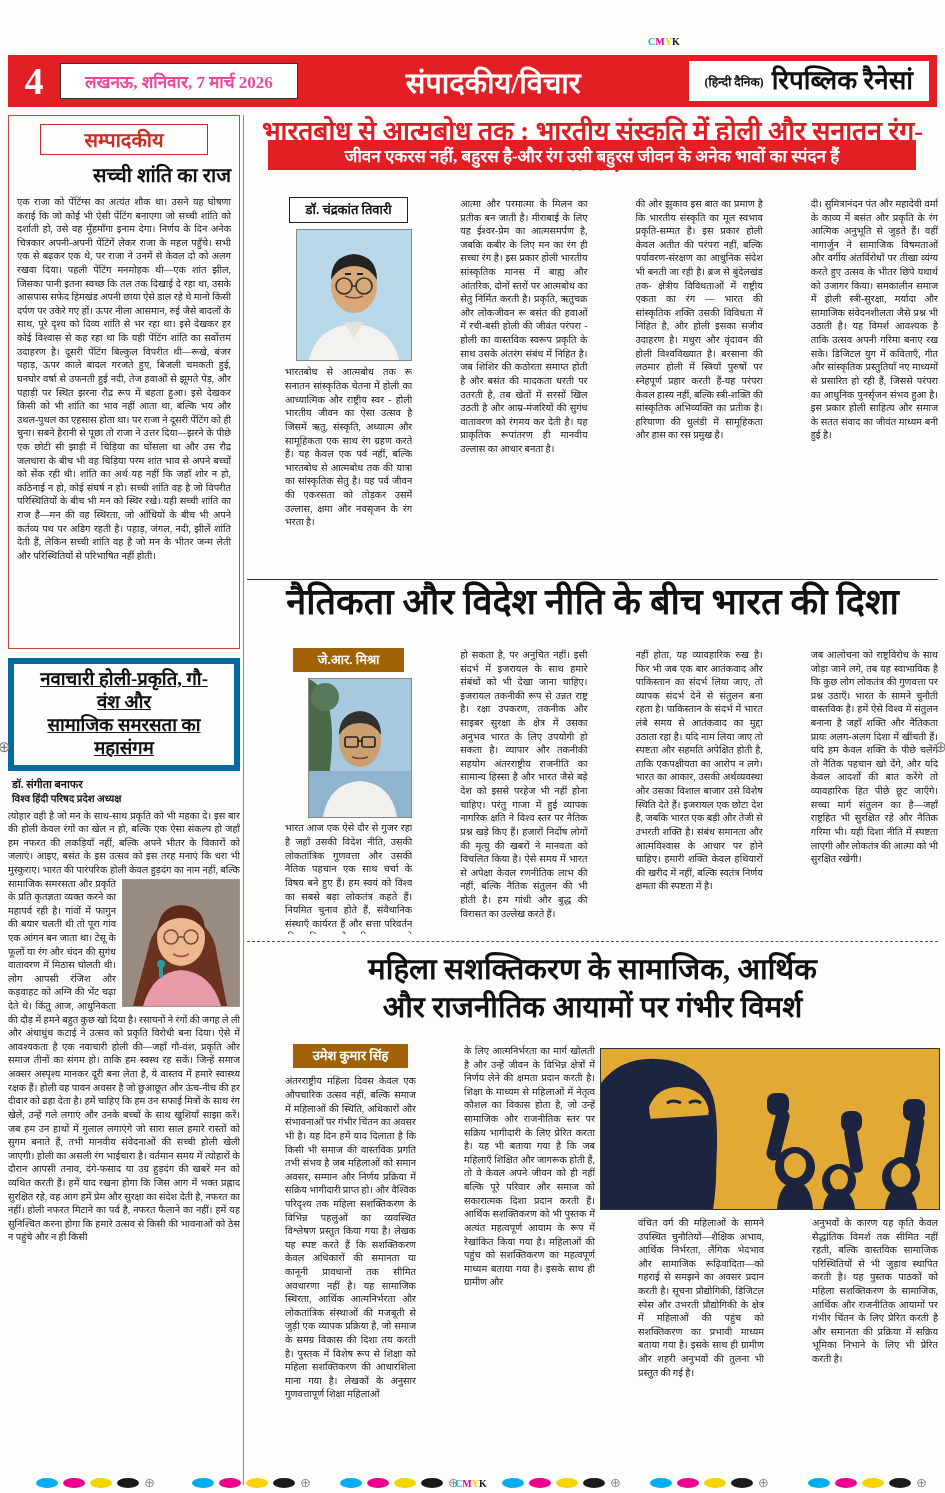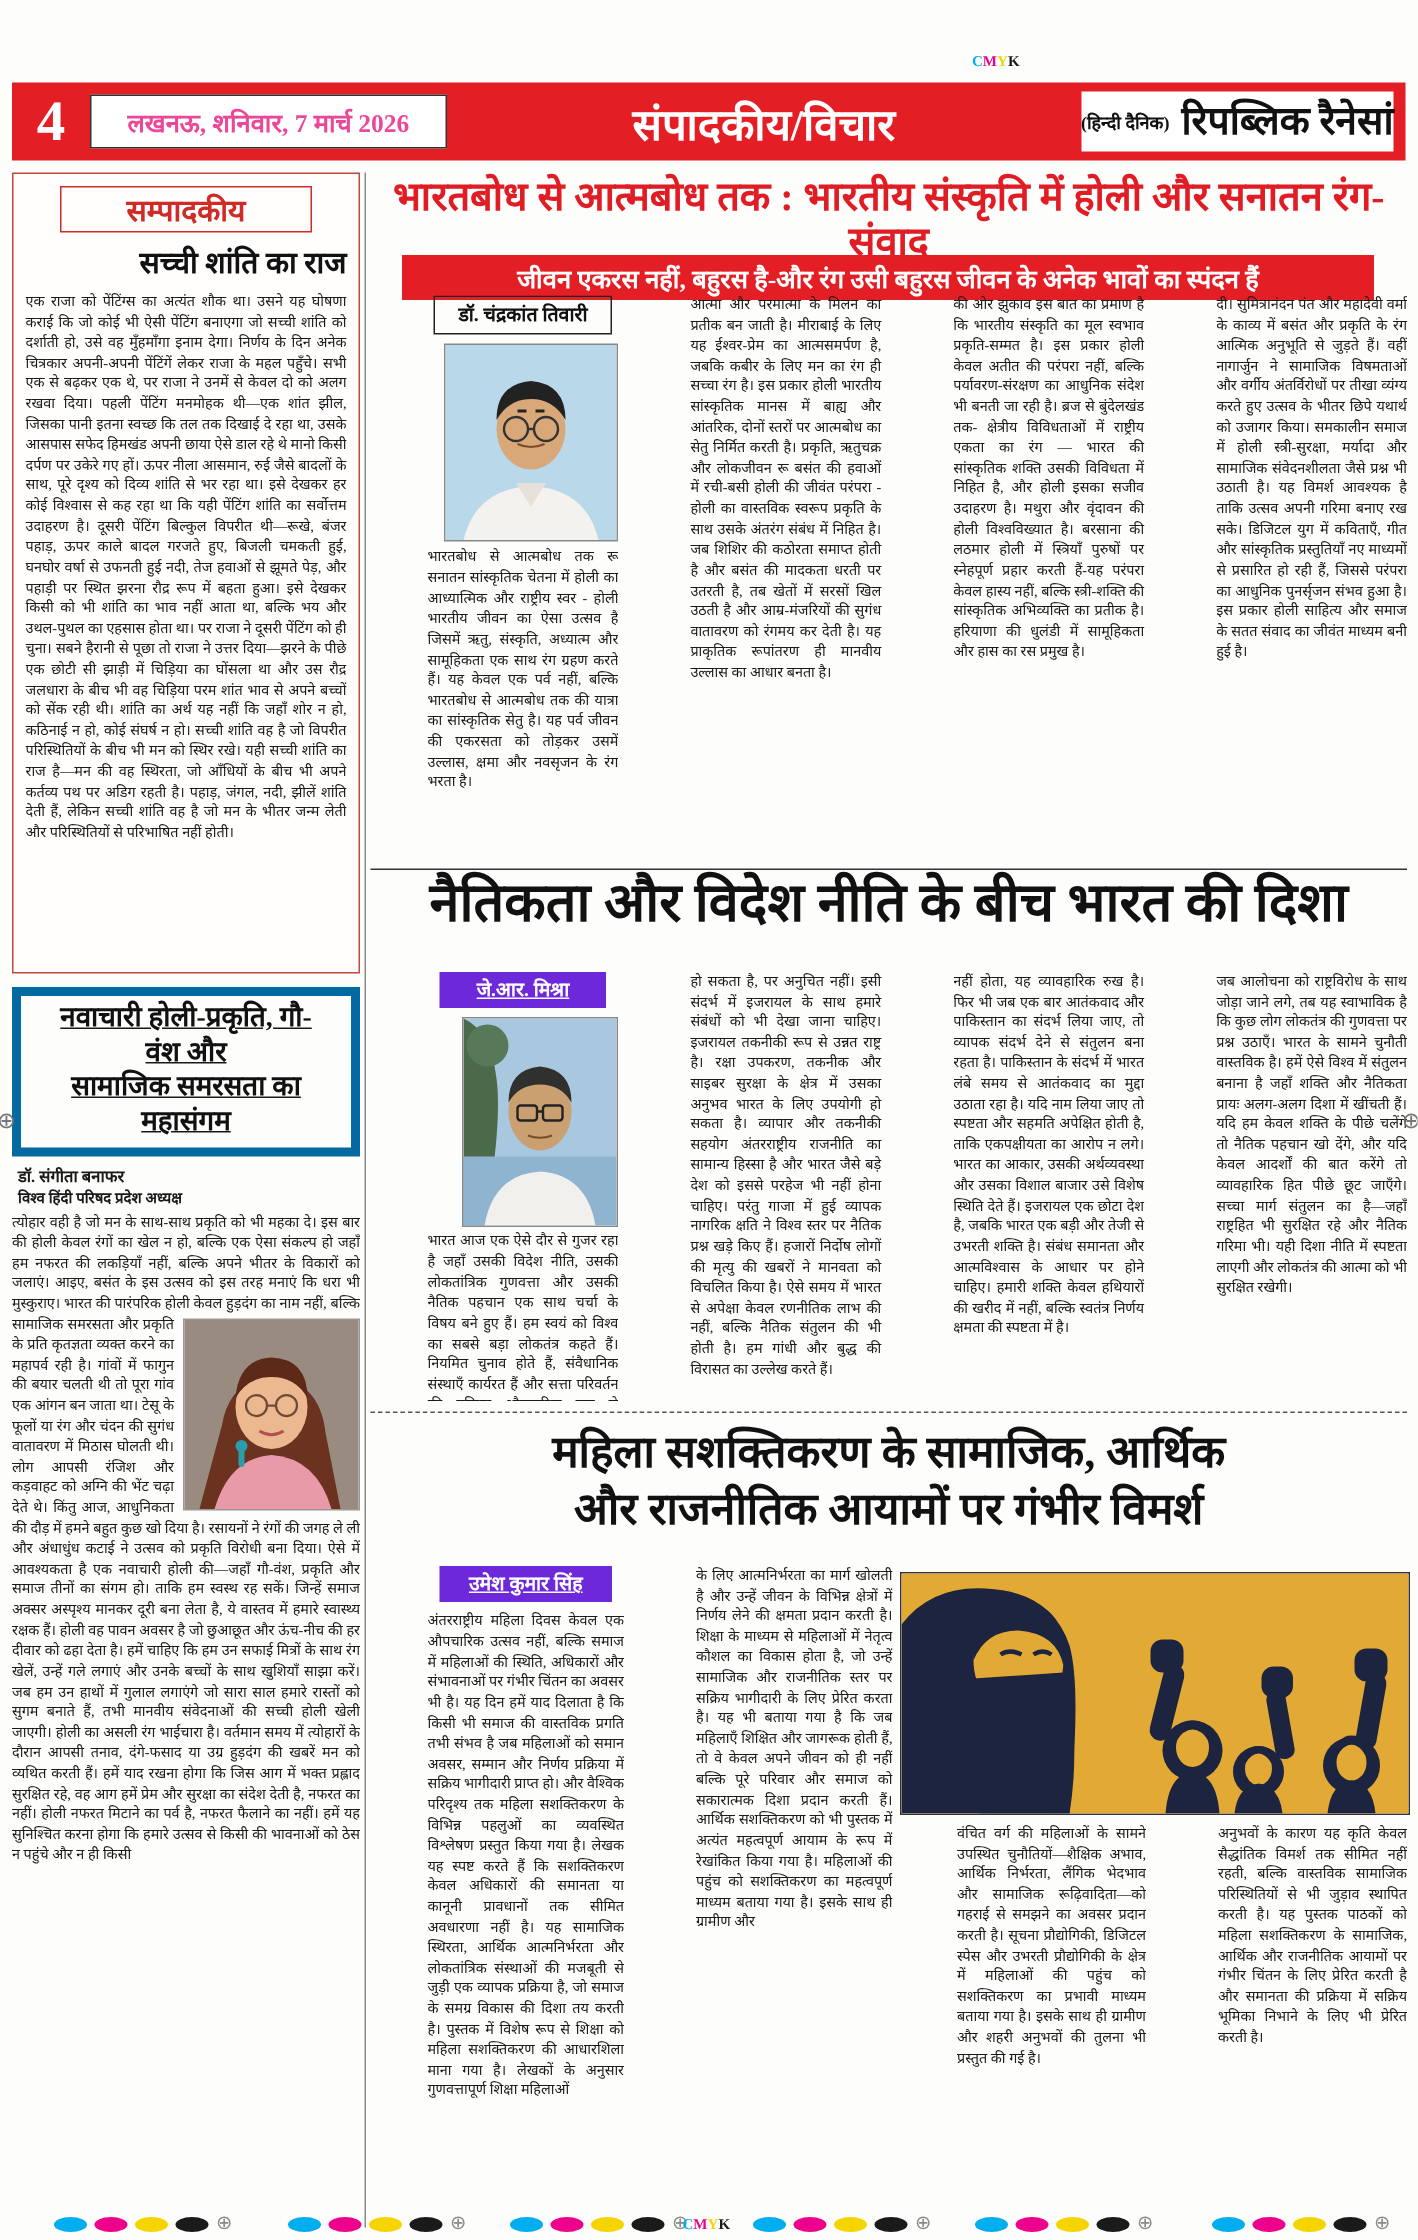--- a/index.html
+++ b/index.html
@@ -8,21 +8,21 @@
   .abs{position:absolute;}
   
   .cmyk{font-family:Liberation Serif, serif;font-weight:bold;font-size:10px;letter-spacing:0;}
   .cmyk .c{color:#00adee}.cmyk .m{color:#ec008c}.cmyk .y{color:#f5d400}.cmyk .k{color:#1a1a1a}
   .masthead{left:8px;top:55px;width:929px;height:52px;background:#e41e25;display:flex;align-items:center;}
   .pageno{color:#fff;font-weight:bold;font-size:38px;width:52px;text-align:center;line-height:1;}
   .datebox{background:#fff;border:1px solid #333;height:34px;display:flex;align-items:center;
            padding:0 24px;font-weight:bold;font-size:17px;color:#ec4899;}
   .secttitle{color:#fff;font-weight:bold;font-size:29px;flex:1;text-align:center;}
   .paperbox{background:#fff;height:40px;display:flex;align-items:center;justify-content:center;
-            padding:0 0;margin-right:8px;gap:8px;}
+            padding:0 16px;margin-right:8px;gap:8px;}
   .tagline{font-size:12px;font-weight:bold;color:#111;}
   .papername{font-size:26px;font-weight:bold;color:#111;line-height:1;}
   
   .just{text-align:justify;font-size:9.6px;line-height:1.42;overflow:hidden;}
   .colrow{display:flex;gap:10px;}
   .colrow>div{flex:1;overflow:hidden;margin-left:38px;}
   .vline{width:1px;background:#8a8a8a;}
   .hline{height:1px;background:#333;}
   .dashline{border-top:1.5px dashed #555;height:0;}
   
@@ -35,32 +35,32 @@
   .la{left:8px;top:658px;width:232px;height:828px;box-sizing:border-box;}
   .la-head{border:6px solid #0369a1;padding:4px 17px;margin-bottom:5px;text-decoration:underline;}
   .la-head div{font-weight:bold;font-size:18.5px;text-align:center;line-height:1.25;color:#111;}
   .la-author{font-weight:bold;font-size:11px;margin:2px 0 0 4px;}
   .la-role{font-weight:bold;font-size:10px;margin:0 0 4px 4px;}
   .photo-woman{float:right;width:116px;height:126px;margin:2px 0 3px 6px;border:1px solid #999;}
   .closingbox{border:1px solid #444;padding:4px 6px;margin-top:4px;font-size:9.6px;text-align:justify;}
   
   .lead-head{left:247px;top:116px;width:691px;text-align:center;color:#e01d25;
              font-weight:bold;font-size:26.5px;line-height:1.15;}
-  .lead-strip{left:268px;top:170px;width:648px;height:30px;background:#e41e25;color:#fff;
+  .lead-strip{left:268px;top:140px;width:648px;height:30px;background:#e41e25;color:#fff;
               font-weight:bold;font-size:17px;display:flex;align-items:center;justify-content:center;}
   .lead-body{left:247px;top:197px;width:691px;height:380px;}
   .byline-border{border:1.6px solid #222;font-weight:bold;font-size:13px;text-align:center;
                  padding:3px 0;margin:0 4px 6px 4px;color:#111;}
   .photo-man1{display:block;width:114px;height:130px;margin:0 0 4px auto;border:1px solid #888;}
   
   .op-head{left:247px;top:584px;width:691px;text-align:center;color:#111;
            font-weight:bold;font-size:36px;line-height:1;}
   .op-body{left:247px;top:648px;width:691px;height:286px;}
-  .byline-black{background:#6d28d9;color:#fff;font-weight:bold;font-size:13px;text-align:center;
-                padding:3px 0;margin:0 8px 6px 8px;text-decoration:underline;}
+  .byline-black{background:#a16207;color:#fff;font-weight:bold;font-size:13px;text-align:center;
+                padding:3px 0;margin:0 8px 6px 8px;}
   .photo-man2{float:right;width:102px;height:138px;margin:0 0 3px 5px;border:1px solid #888;}
   
   .wm-head{left:247px;top:950px;width:691px;text-align:center;color:#111;
            font-weight:bold;font-size:29.5px;line-height:1.3;}
   .wm-left{left:247px;top:1044px;width:348px;height:440px;}
   .wm-right{left:600px;top:1048px;width:338px;}
   .illus{width:338px;height:160px;border:1px solid #333;display:block;}
   .wm-right-cols{margin-top:6px;height:268px;}
   
   .regrow{left:0;top:1478px;width:945px;height:14px;}

